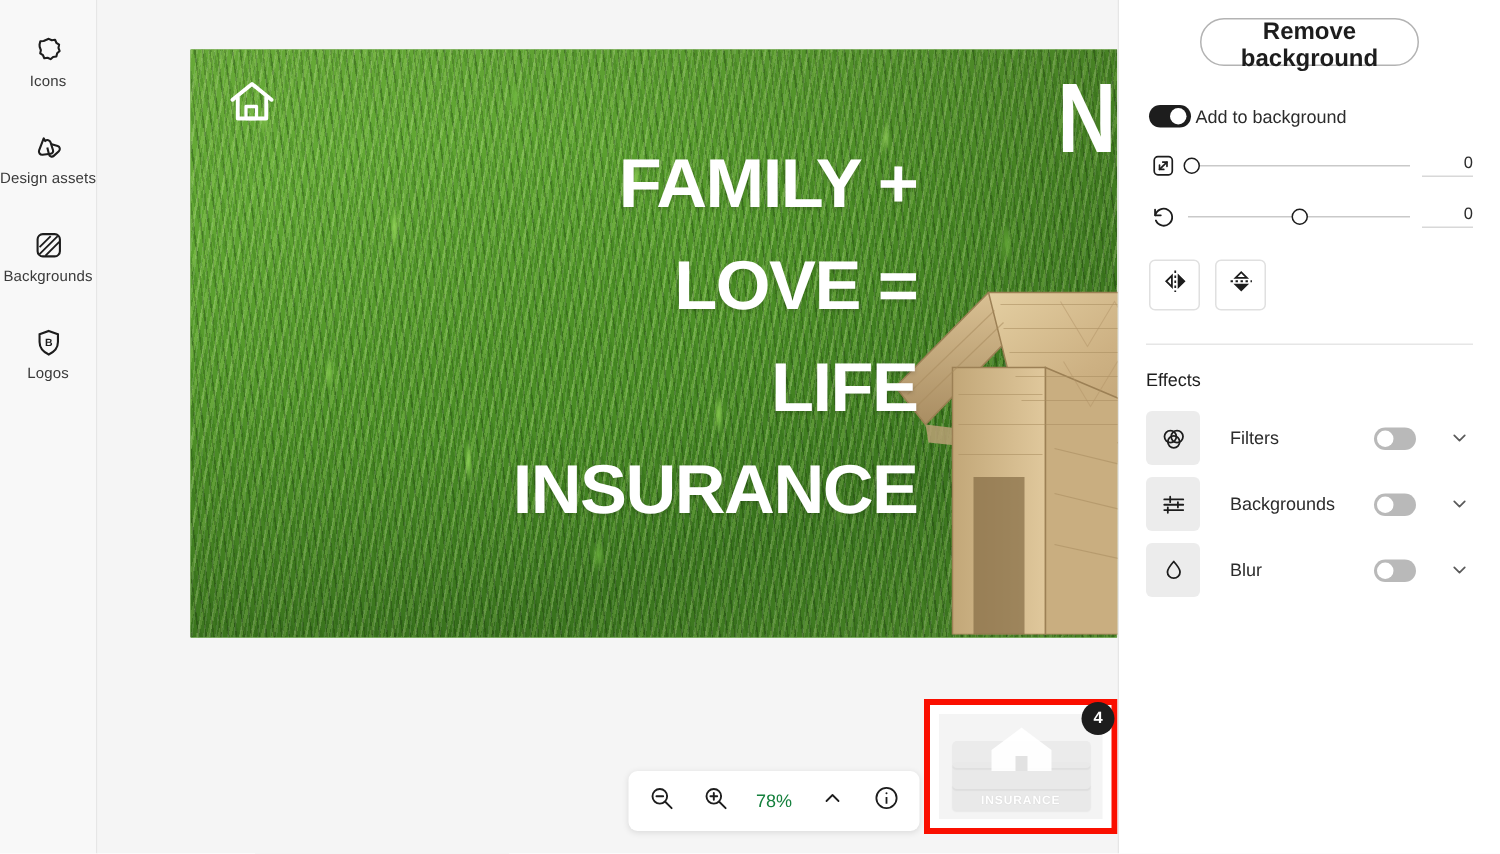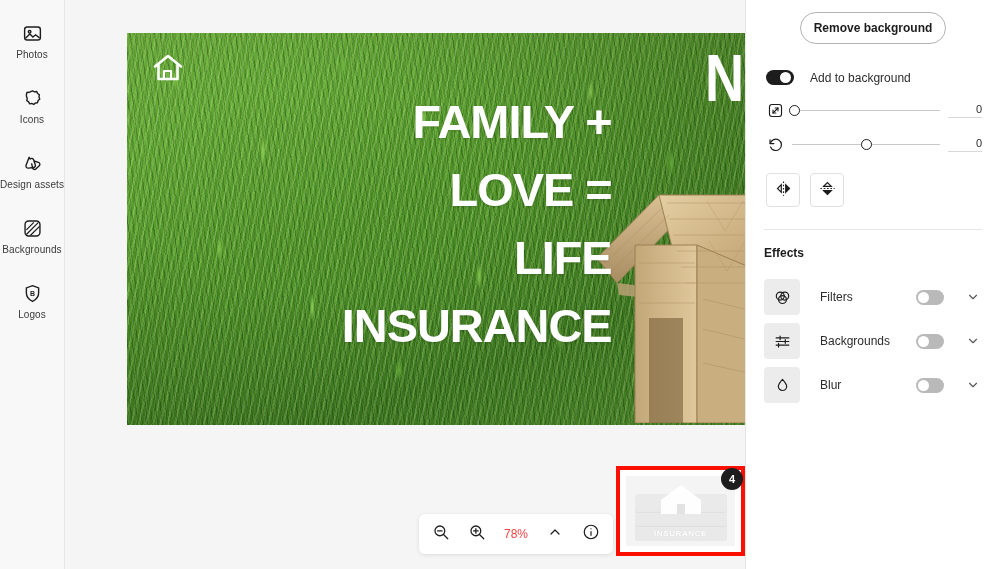--- a/index.html
+++ b/index.html
@@ -165,21 +165,21 @@
     gap: 12px;
     box-shadow: 0 1px 4px rgba(0,0,0,0.10);
     z-index: 6;
   }
   .zb-btn {
     width: 24px; height: 24px;
     display: flex; align-items: center; justify-content: center;
     cursor: pointer; color: #1d1d1d;
   }
   .zoom-level {
-    font-size: 12px; color: #ef4444;
+    font-size: 12px; color: #15803d;
     min-width: 30px; text-align: center;
     cursor: default;
   }
 
   
   .thumb-highlight {
     position: absolute;
     left: 551px; top: 466px;
     width: 129px; height: 90px;
     border: 4px solid #fa0f00;
@@ -250,28 +250,28 @@
   .rpanel-top { padding: 12px 18px 0 18px; }
   .btn-remove-bg {
     display: block;
     width: 146px;
     margin: 0 auto;
     height: 32px;
     border: 1px solid #b3b3b3;
     border-radius: 16px;
     background: #ffffff;
     font-family: "Liberation Sans", sans-serif;
-    font-size: 12px;
+    font-size: 16px;
     font-weight: 700;
     color: #1d1d1d;
     cursor: pointer;
   }
   .toggle-row {
     display: flex; align-items: center;
-    gap: 16px;
+    gap: 3px;
     margin: 26px 0 0 0;
     padding-left: 2px;
   }
   .switch {
     width: 28px; height: 15px;
     border-radius: 8px;
     background: #1d1d1d;
     position: relative;
     cursor: pointer;
     flex: 0 0 28px;
@@ -350,22 +350,22 @@
   .panel-divider {
     height: 1px;
     background: #e6e6e6;
     margin: 22px 0 0 0;
   }
 
   .effects {
     padding: 16px 18px 0 18px;
   }
   .effects-title {
-    font-size: 12px; font-weight: 700; color: #1d1d1d;
-    margin-bottom: 15px;
+    font-size: 12px; font-weight: 400; color: #1d1d1d;
+    margin-bottom: 10px;
   }
   .effect-row {
     display: flex; align-items: center;
     height: 44px;
     gap: 20px;
   }
   .effect-icon {
     width: 36px; height: 36px;
     border-radius: 4px;
     background: #ececec;
@@ -399,30 +399,20 @@
   .rpanel-footer b { font-weight: 700; }
   .footer-prefix { margin-right: 4px; }
 </style>
 </head>
 <body>
 
 <div class="app">
 
   <nav class="sidebar">
 
-    <div class="side-item">
-      <span class="side-icon">
-        <svg width="21" height="21" viewBox="0 0 24 24" fill="none" stroke="#1d1d1d" stroke-width="1.6">
-          <rect x="3" y="4.5" width="18" height="15" rx="3"></rect>
-          <circle cx="8.7" cy="10" r="1.5"></circle>
-          <path d="M4 17.5l5-5 3.5 3.5 3-2.5L20 17"></path>
-        </svg>
-      </span>
-      <span class="side-label">Photos</span>
-    </div>
 
     <div class="side-item">
       <span class="side-icon">
         <svg width="21" height="21" viewBox="0 0 24 24" fill="none" stroke="#1d1d1d" stroke-width="1.6" stroke-linejoin="round">
           <path d="M12 3.3l2.3 1.1 2.5-.4 1 2.3 2.1 1.4-.5 2.5.9 2.4-1.9 1.7-.6 2.5-2.5.3-1.9 1.7-2.3-1.1-2.5.4-1-2.3-2.1-1.4.5-2.5-.9-2.4L5 7.7l.6-2.5 2.5-.3z"></path>
         </svg>
       </span>
       <span class="side-label">Icons</span>
     </div>
 

